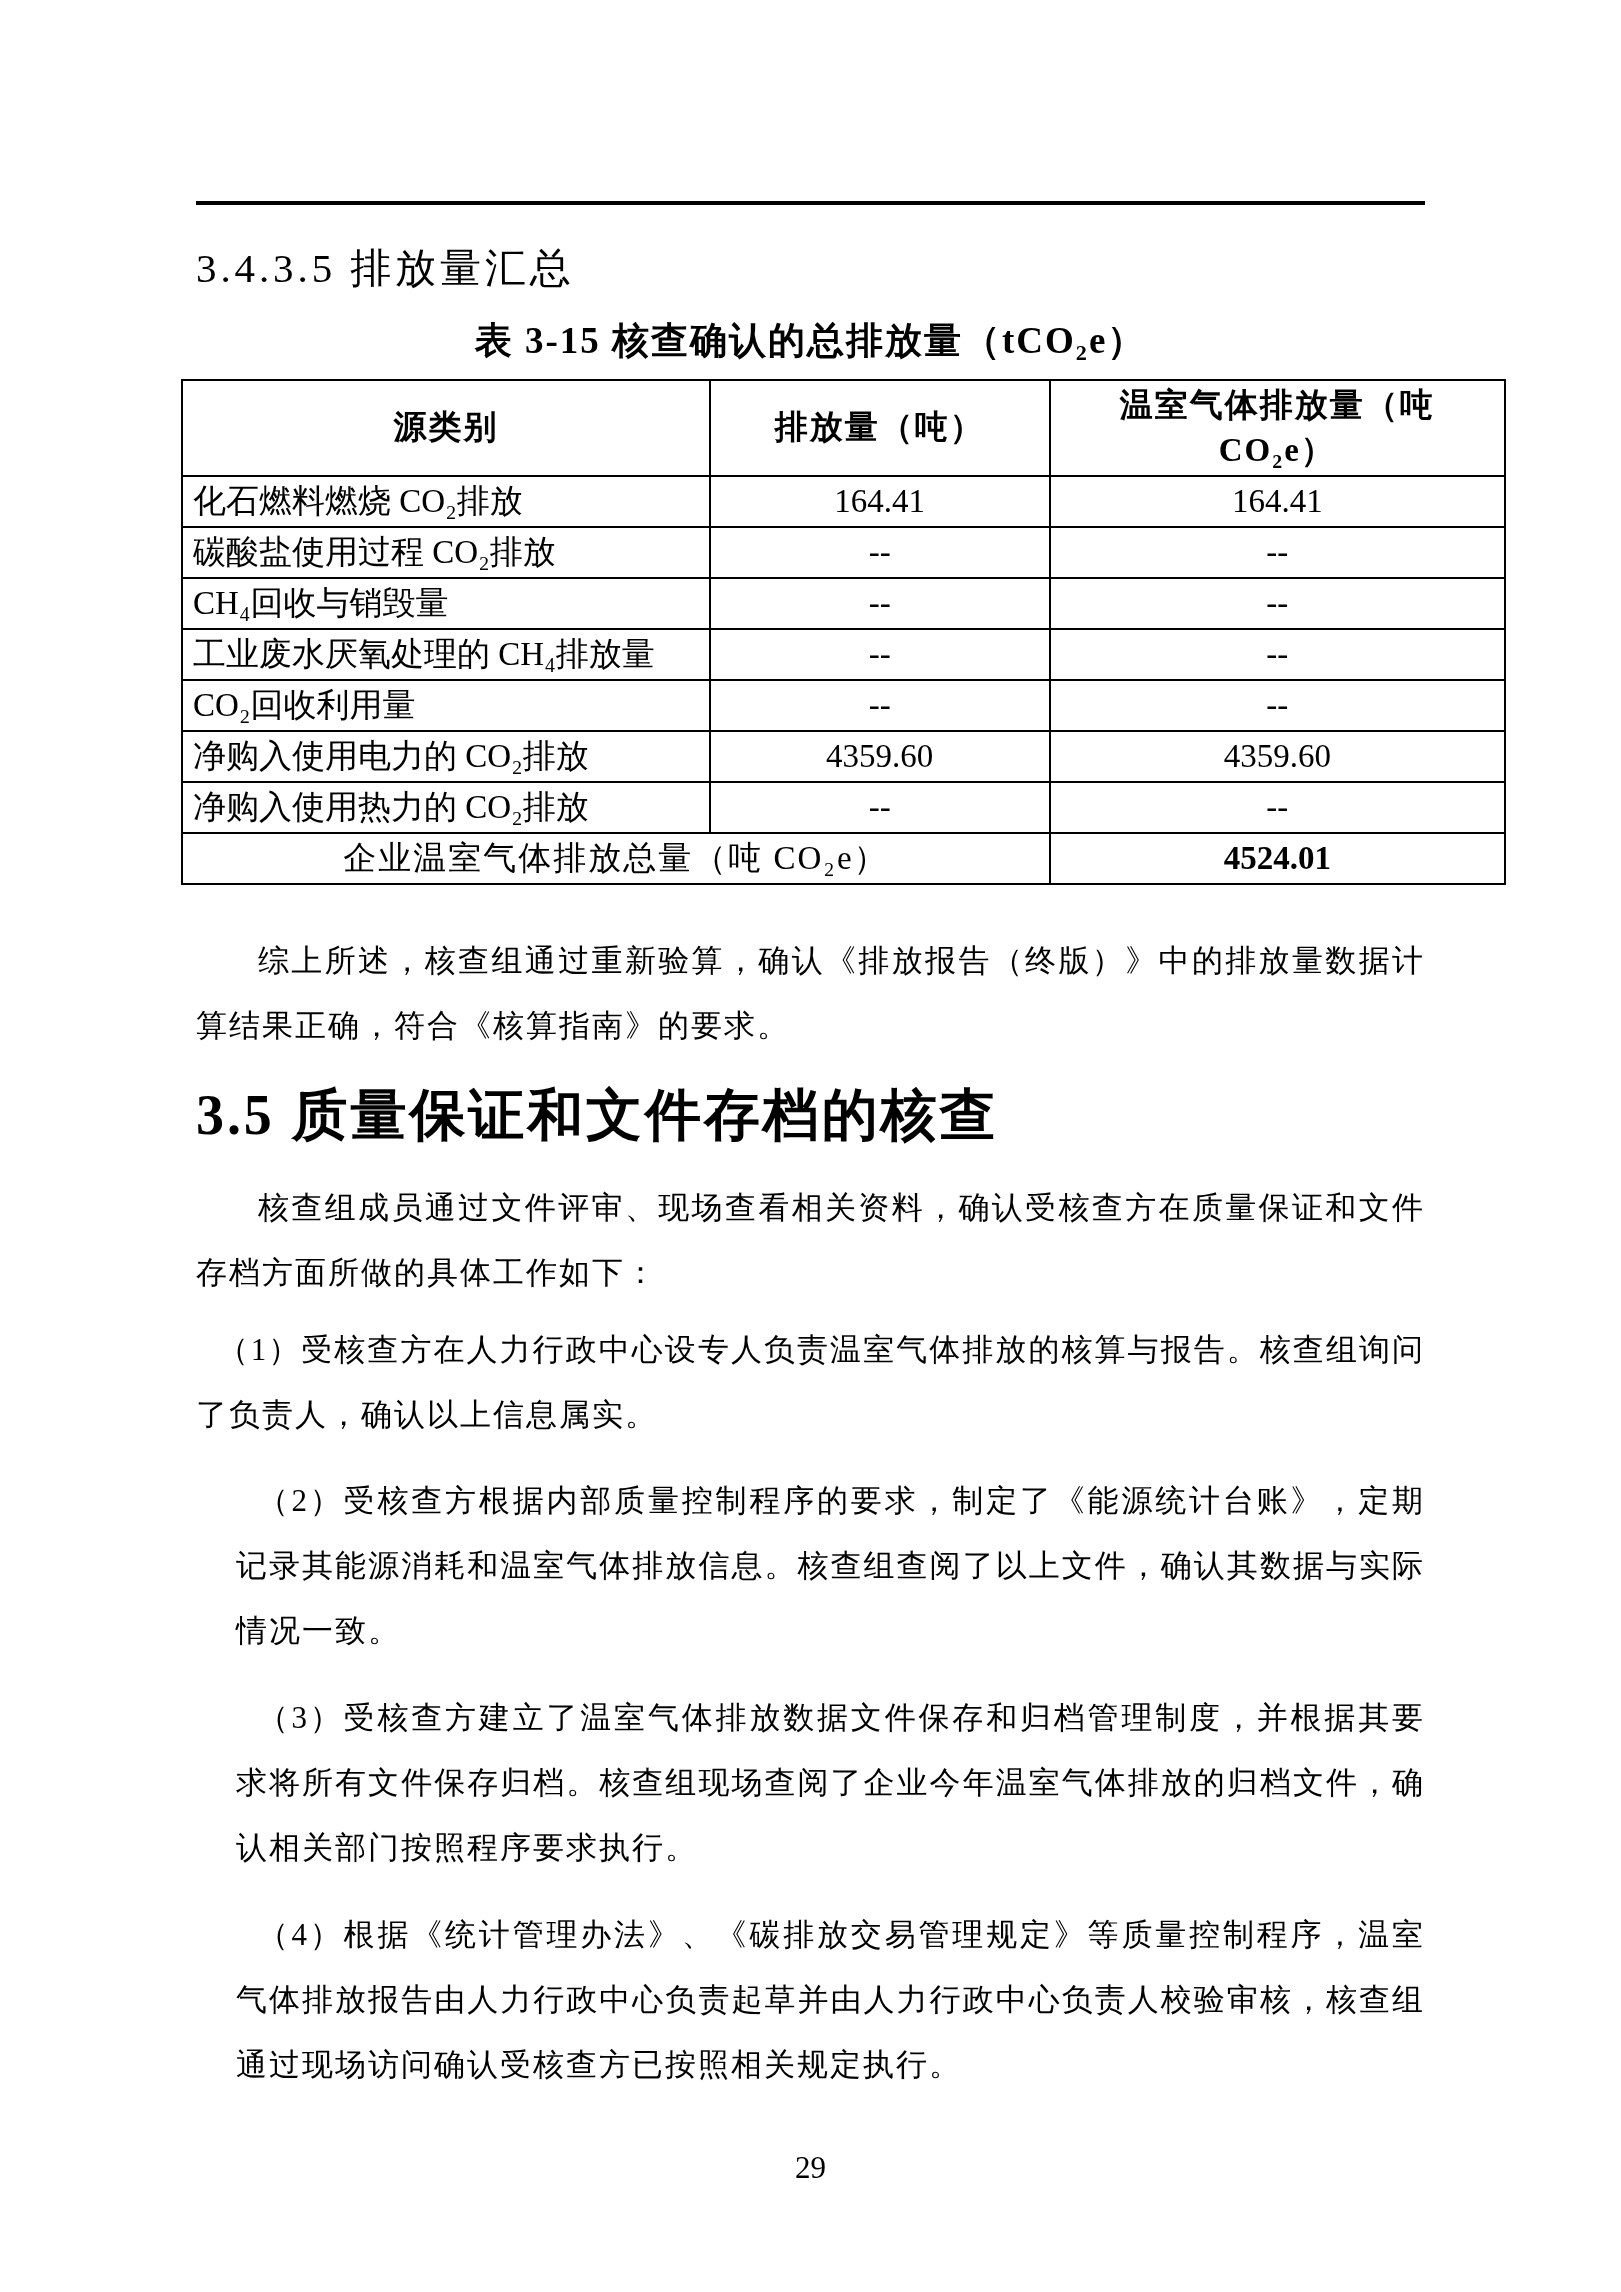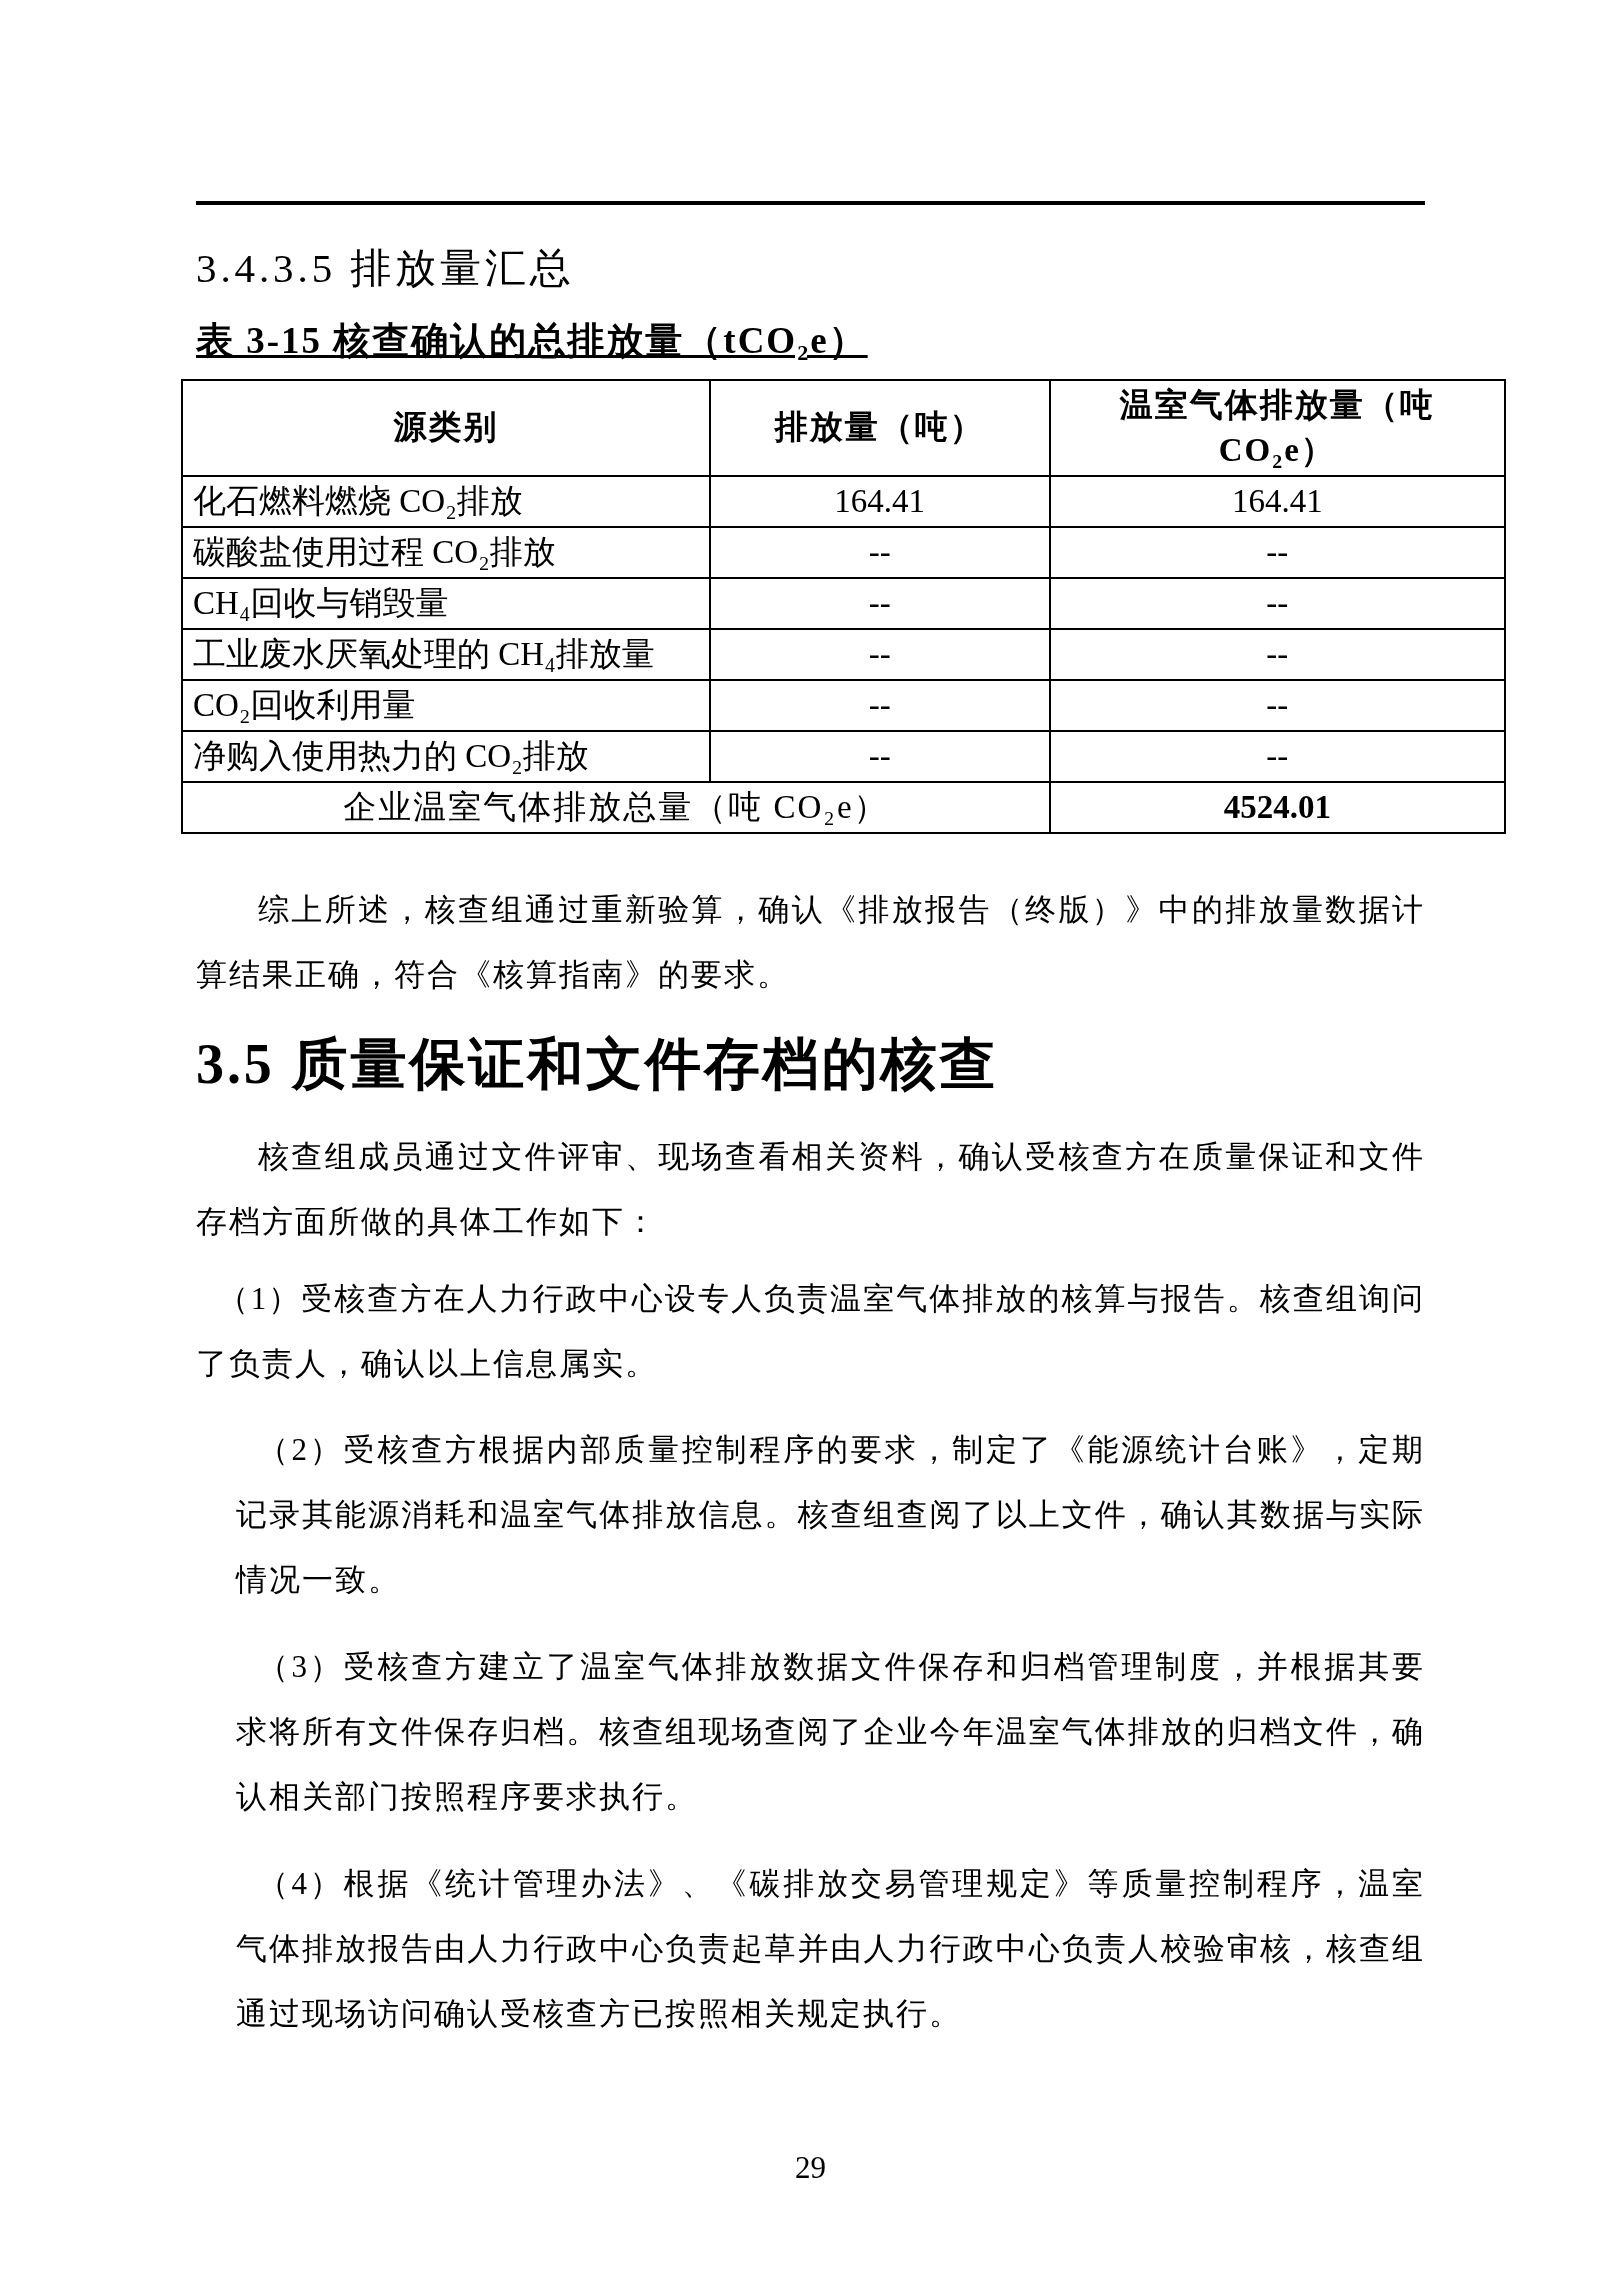--- a/index.html
+++ b/index.html
@@ -38,22 +38,22 @@
     font-weight: normal;
     line-height: 61px;
     letter-spacing: 3.9px;
     white-space: nowrap;
   }
   .table-title {
     margin: 13.7px 0 0 0;
     font-size: 37px;
     font-weight: bold;
     line-height: 55px;
+    text-align: center;
     letter-spacing: 2px;
-    text-decoration: underline;
   }
   table.emissions {
     border-collapse: collapse;
     table-layout: fixed;
     width: 1258px;
     margin-left: -14.7px;
     margin-top: 11px;
   }
   table.emissions th,
   table.emissions td {
@@ -145,20 +145,25 @@
           <td class="col-source">工业废水厌氧处理的 CH₄排放量</td>
           <td class="col-num">--</td>
           <td class="col-num">--</td>
         </tr>
         <tr>
           <td class="col-source">CO₂回收利用量</td>
           <td class="col-num">--</td>
           <td class="col-num">--</td>
         </tr>
         <tr>
+          <td class="col-source">净购入使用电力的 CO₂排放</td>
+          <td class="col-num">4359.60</td>
+          <td class="col-num">4359.60</td>
+        </tr>
+        <tr>
           <td class="col-source">净购入使用热力的 CO₂排放</td>
           <td class="col-num">--</td>
           <td class="col-num">--</td>
         </tr>
         <tr>
           <td class="total-label" colspan="2">企业温室气体排放总量（吨 CO₂e）</td>
           <td class="total-value">4524.01</td>
         </tr>
       </tbody>
     </table>

